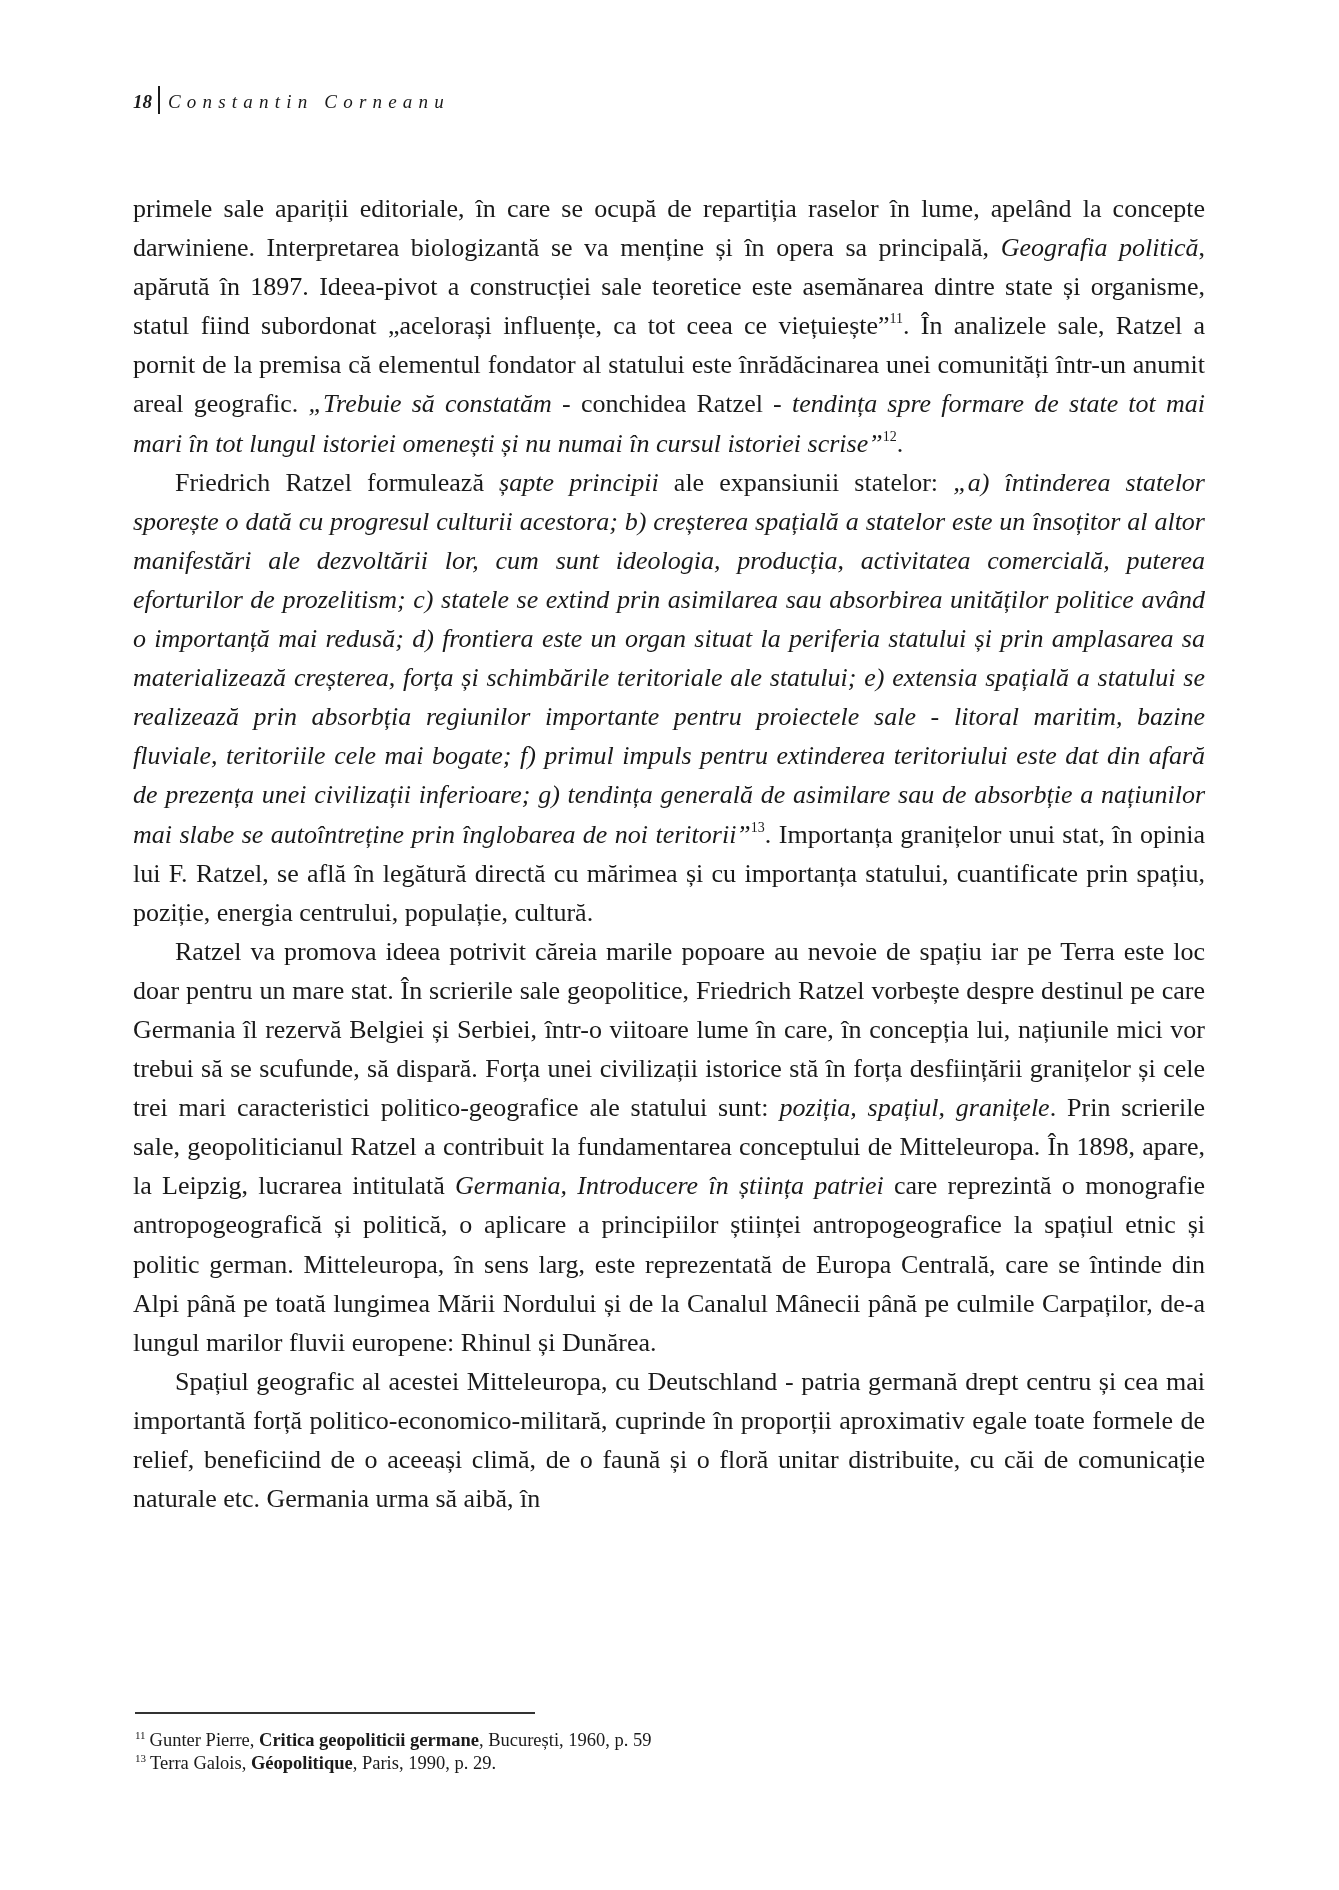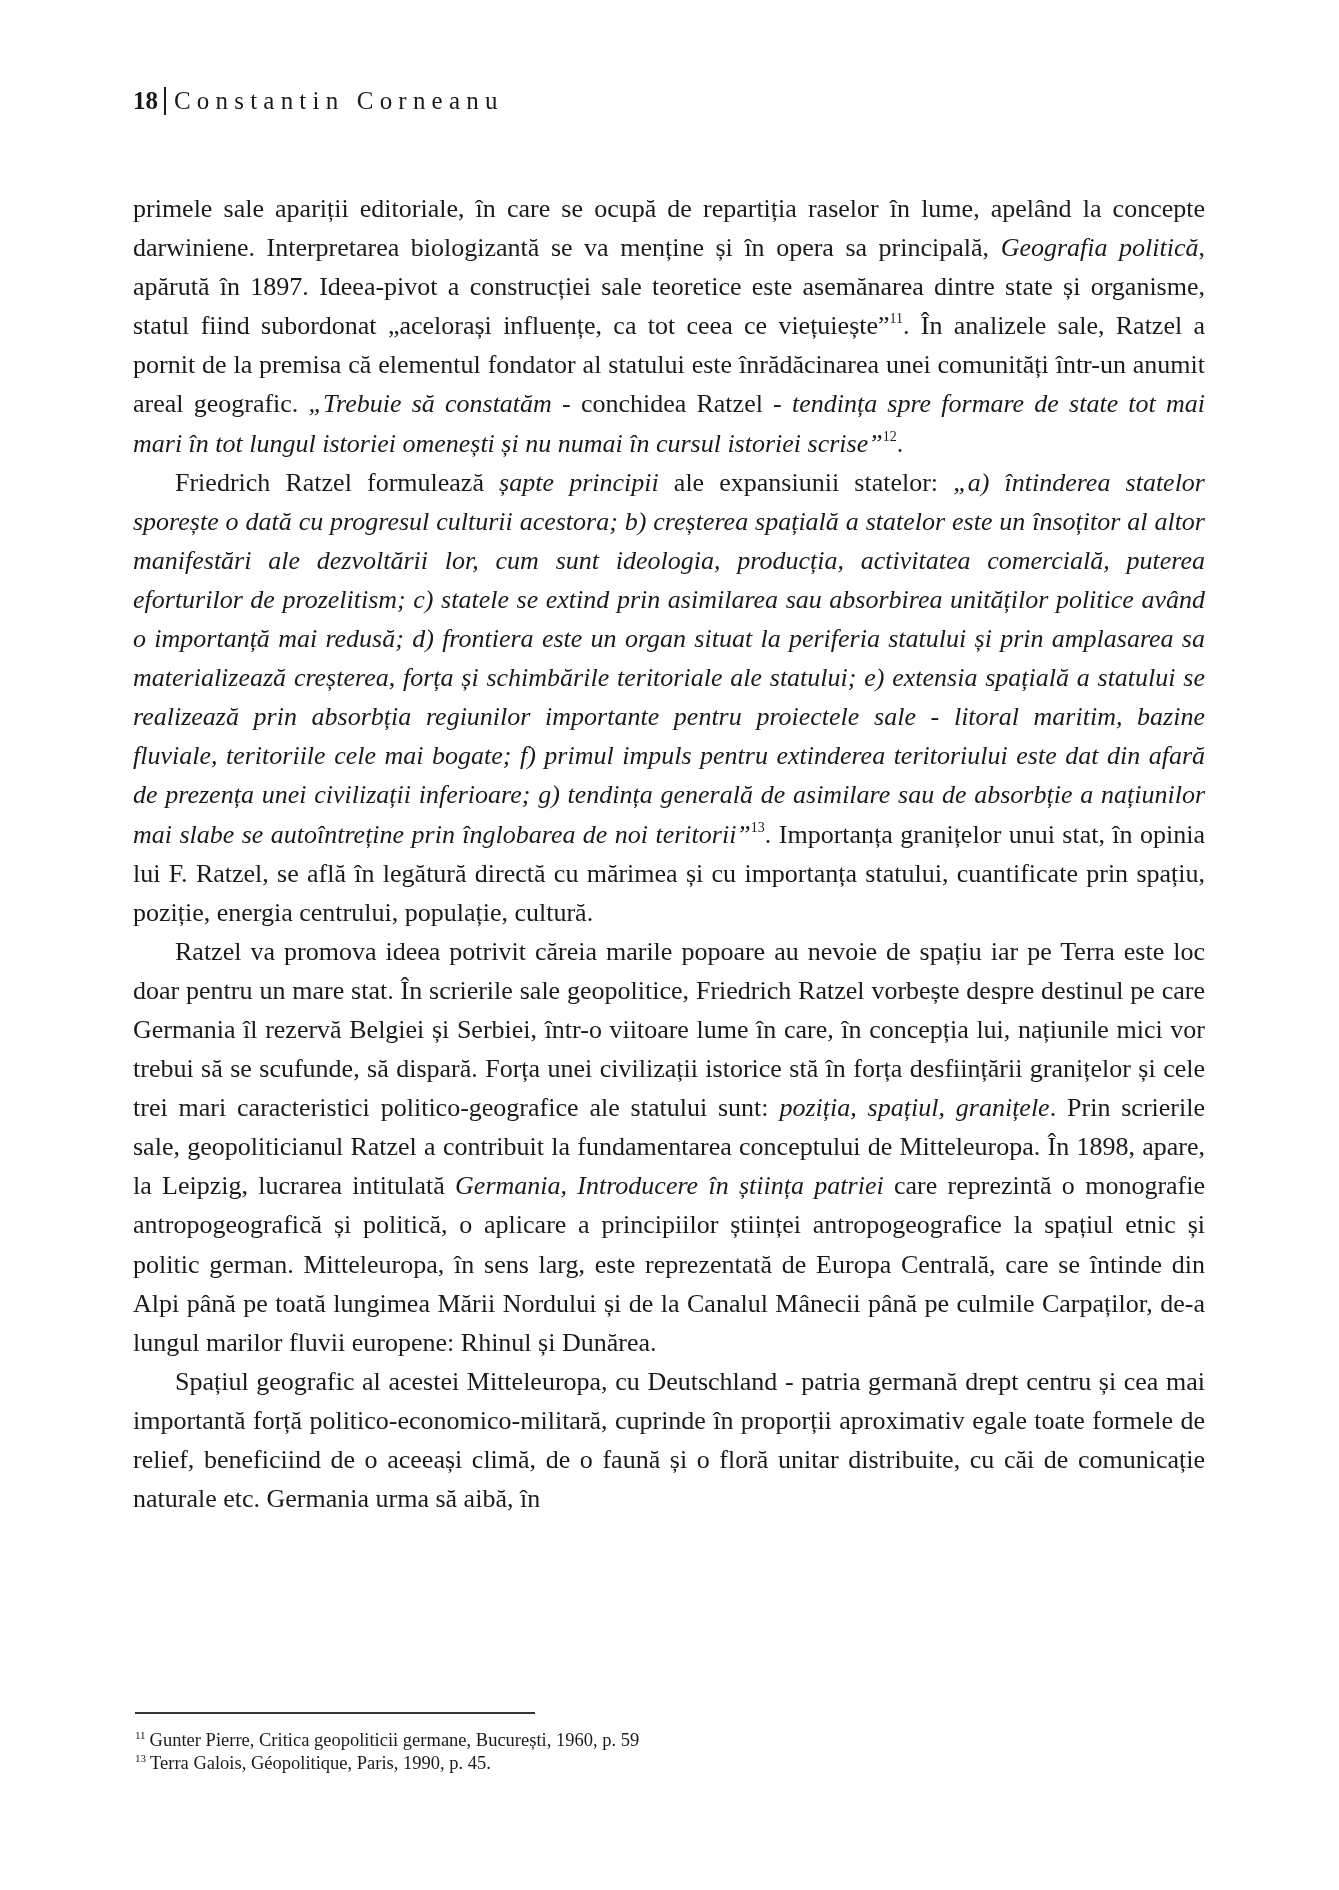--- a/index.html
+++ b/index.html
@@ -1,21 +1,21 @@
 <!DOCTYPE html>
 <html><head>
 <meta charset="utf-8">
 <style>
   html, body { margin: 0; padding: 0; background: #ffffff; }
   body { width: 1339px; height: 1890px; position: relative; overflow: hidden; color: #1a1a1a; }
   .page { position: absolute; left: 0; top: 0; width: 1339px; height: 1890px; background: #fff; }
   .header {
     position: absolute; left: 133px; top: 86px;
     font-family: "Liberation Serif", "DejaVu Serif", serif;
-    font-size: 25px; line-height: 30px; white-space: nowrap; color: #1a1a1a;
+    font-size: 19px; line-height: 30px; white-space: nowrap; color: #1a1a1a; font-style: italic;
   }
   .header .pnum { font-weight: bold; }
   .header .bar { display: inline-block; width: 2px; height: 28px; background: #1a1a1a; vertical-align: -6px; margin: 0 8px 0 6px; }
   .header .author { letter-spacing: 6.2px; }
   .body-text {
     position: absolute; left: 133px; top: 147px; width: 1072px;
     font-family: "Liberation Serif", "DejaVu Serif", serif;
     font-size: 26px; line-height: 39.1px; color: #1a1a1a; margin-top: 42px;
   }
   .body-text p { margin: 0; text-align: justify; text-align-last: left; }
@@ -23,35 +23,35 @@
   .body-text i { font-style: italic; }
   sup.fn { font-size: 14px; vertical-align: 11px; line-height: 0; }
   .fn-sep { position: absolute; left: 135px; top: 1712px; width: 400px; height: 1.5px; background: #333; }
   .footnotes {
     position: absolute; left: 135px; top: 1729px; width: 1060px;
     font-family: "Liberation Serif", "DejaVu Serif", serif;
     font-size: 18.5px; line-height: 22.5px; color: #1a1a1a;
   }
   .footnotes .fn-row { white-space: nowrap; }
   .footnotes sup { font-size: 11px; vertical-align: 7px; line-height: 0; margin-right: 4px; }
-  .footnotes b { font-weight: normal; }
+  .footnotes b { font-weight: bold; }
 </style>
 </head>
 <body>
 
 <div class="page">
   <div class="header">
     <span class="pnum">18</span><span class="bar"></span><span class="author">Constantin Corneanu</span>
   </div>
 
   <div class="body-text" id="body-text">
       <p><span>primele sale apariții editoriale, în care se ocupă de repartiția raselor în lume, apelând la concepte darwiniene. Interpretarea biologizantă se va menține și în opera sa principală, </span><i>Geografia politică</i><span>, apărută în 1897. Ideea-pivot a construcției sale teoretice este asemănarea dintre state și organisme, statul fiind subordonat „acelorași influențe, ca tot ceea ce viețuiește”</span><sup class="fn">11</sup><span>. În analizele sale, Ratzel a pornit de la premisa că elementul fondator al statului este înrădăcinarea unei comunități într-un anumit areal geografic. </span><i>„Trebuie să constatăm</i><span> - conchidea Ratzel - </span><i>tendința spre formare de state tot mai mari în tot lungul istoriei omenești și nu numai în cursul istoriei scrise”</i><sup class="fn">12</sup><span>.</span></p>
       <p class="indent"><span>Friedrich Ratzel formulează </span><i>șapte principii</i><span> ale expansiunii statelor: </span><i>„a) întinderea statelor sporește o dată cu progresul culturii acestora; b) creșterea spațială a statelor este un însoțitor al altor manifestări ale dezvoltării lor, cum sunt ideologia, producția, activitatea comercială, puterea eforturilor de prozelitism; c) statele se extind prin asimilarea sau absorbirea unităților politice având o importanță mai redusă; d) frontiera este un organ situat la periferia statului și prin amplasarea sa materializează creșterea, forța și schimbările teritoriale ale statului; e) extensia spațială a statului se realizează prin absorbția regiunilor importante pentru proiectele sale - litoral maritim, bazine fluviale, teritoriile cele mai bogate; f) primul impuls pentru extinderea teritoriului este dat din afară de prezența unei civilizații inferioare; g) tendința generală de asimilare sau de absorbție a națiunilor mai slabe se autoîntreține prin înglobarea de noi teritorii”</i><sup class="fn">13</sup><span>. Importanța granițelor unui stat, în opinia lui F. Ratzel, se află în legătură directă cu mărimea și cu importanța statului, cuantificate prin spațiu, poziție, energia centrului, populație, cultură.</span></p>
       <p class="indent"><span>Ratzel va promova ideea potrivit căreia marile popoare au nevoie de spațiu iar pe Terra este loc doar pentru un mare stat. În scrierile sale geopolitice, Friedrich Ratzel vorbește despre destinul pe care Germania îl rezervă Belgiei și Serbiei, într-o viitoare lume în care, în concepția lui, națiunile mici vor trebui să se scufunde, să dispară. Forța unei civilizații istorice stă în forța desființării granițelor și cele trei mari caracteristici politico-geografice ale statului sunt: </span><i>poziția, spațiul, granițele</i><span>. Prin scrierile sale, geopoliticianul Ratzel a contribuit la fundamentarea conceptului de Mitteleuropa. În 1898, apare, la Leipzig, lucrarea intitulată </span><i>Germania, Introducere în știința patriei</i><span> care reprezintă o monografie antropogeografică și politică, o aplicare a principiilor științei antropogeografice la spațiul etnic și politic german. Mitteleuropa, în sens larg, este reprezentată de Europa Centrală, care se întinde din Alpi până pe toată lungimea Mării Nordului și de la Canalul Mânecii până pe culmile Carpaților, de-a lungul marilor fluvii europene: Rhinul și Dunărea.</span></p>
       <p class="indent"><span>Spațiul geografic al acestei Mitteleuropa, cu Deutschland - patria germană drept centru și cea mai importantă forță politico-economico-militară, cuprinde în proporții aproximativ egale toate formele de relief, beneficiind de o aceeași climă, de o faună și o floră unitar distribuite, cu căi de comunicație naturale etc. Germania urma să aibă, în</span></p>
     </div>
 
   <div class="fn-sep"></div>
   <div class="footnotes" id="footnotes">
       <div class="fn-row"><sup>11</sup><span>Gunter Pierre, </span><b>Critica geopoliticii germane</b><span>, București, 1960, p. 59</span></div>
-      <div class="fn-row"><sup>13</sup><span>Terra Galois, </span><b>Géopolitique</b><span>, Paris, 1990, p. 45.</span></div>
+      <div class="fn-row"><sup>13</sup><span>Terra Galois, </span><b>Géopolitique</b><span>, Paris, 1990, p. 29.</span></div>
     </div>
 </div>
 
 </body></html>

